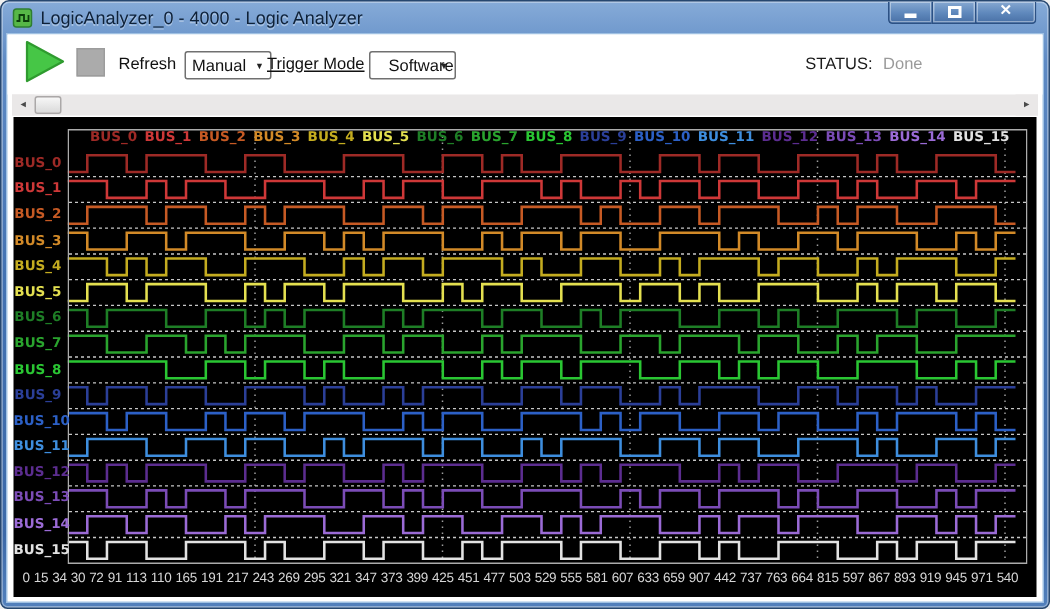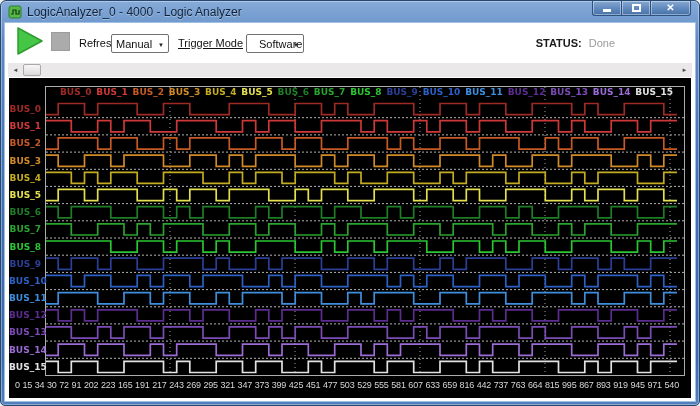--- a/index.html
+++ b/index.html
@@ -30,21 +30,21 @@
   .client{position:absolute;left:4px;top:22px;right:4px;bottom:4px;background:#fff;box-shadow:0 0 0 1px #9FC0E2;}
   
   .toolbar{position:absolute;left:0;top:0;right:0;height:40px;background:#fff;}
   .play-btn{position:absolute;left:10px;top:3px;width:30px;height:30px;cursor:pointer;}
   .stop-btn{position:absolute;left:46px;top:9px;width:19px;height:19px;background:#ABABAB;border:1px solid #9C9C9C;}
   .tb-label{position:absolute;top:14px;font-size:11px;color:#111;white-space:nowrap;}
   .combo{position:absolute;top:11px;height:19px;width:58px;background:#fff;border:1px solid #707070;border-radius:2px;
     font-size:11px;color:#111;display:flex;align-items:center;padding-left:4px;cursor:pointer;}
   .combo .arrow{position:absolute;right:4px;top:7px;font-size:6px;color:#222;line-height:1;}
   .status{position:absolute;right:80px;top:14px;font-size:11px;white-space:nowrap;}
-  .status .s-label{font-weight:bold;color:#1B1B1B;}
+  .status .s-label{font-weight:normal;color:#1B1B1B;}
   .status .s-value{color:#9A9A9A;margin-left:7px;}
   
   .hscroll{position:absolute;left:3px;top:40px;right:3px;height:14px;background:#EAE8E8;}
   .sb-btn{position:absolute;top:0;width:15px;height:14px;display:flex;align-items:center;justify-content:center;
     font-size:6px;color:#4A4A4A;background:#EAE8E8;cursor:pointer;}
   .sb-btn.left{left:0;}
   .sb-btn.right{right:0;}
   .sb-thumb{position:absolute;left:15px;top:1px;width:18px;height:12px;border:1px solid #ABA8A8;border-radius:2px;
     background:linear-gradient(180deg,#F7F7F7,#DADADA);cursor:grab;}
   
@@ -81,21 +81,21 @@
   </div>
 
   <div class="client">
 
     <div class="toolbar">
       <svg class="play-btn" viewBox="0 0 30 30">
         <polygon points="3,2 27,15 3,28" fill="#46C646" stroke="#2F9B2F" stroke-width="1.5" stroke-linejoin="round"></polygon>
       </svg>
       <div class="stop-btn"></div>
       <span class="tb-label" style="left:74px;">Refresh</span>
-      <div class="combo" style="left:106px;">
+      <div class="combo" style="left:118px;">
         <span>Manual</span>
         <span class="arrow">▼</span>
       </div>
       <span class="tb-label" style="left:173px;text-decoration:underline;">Trigger Mode</span>
       <div class="combo" style="left:241px;padding-left:12px;">
         <span>Software</span>
         <span class="arrow">▼</span>
       </div>
       <div class="status">
         <span class="s-label">STATUS:</span><span class="s-value">Done</span>
@@ -188,49 +188,49 @@
           <div class="left-label" style="color: rgb(155, 107, 214); top: 263.6px; height: 17.2px; line-height: 17.2px;">BUS_14</div>
           <div class="left-label" style="color: rgb(226, 226, 226); top: 280.8px; height: 17.2px; line-height: 17.2px;">BUS_15</div>
         </div>
       <div id="time-axis" class="time-axis">
           <span>0</span>
           <span>15</span>
           <span>34</span>
           <span>30</span>
           <span>72</span>
           <span>91</span>
-          <span>202</span>
-          <span>223</span>
+          <span>113</span>
+          <span>110</span>
           <span>165</span>
           <span>191</span>
           <span>217</span>
           <span>243</span>
           <span>269</span>
           <span>295</span>
           <span>321</span>
           <span>347</span>
           <span>373</span>
           <span>399</span>
           <span>425</span>
           <span>451</span>
           <span>477</span>
           <span>503</span>
           <span>529</span>
           <span>555</span>
           <span>581</span>
           <span>607</span>
           <span>633</span>
           <span>659</span>
-          <span>816</span>
+          <span>907</span>
           <span>442</span>
           <span>737</span>
           <span>763</span>
           <span>664</span>
           <span>815</span>
-          <span>995</span>
+          <span>597</span>
           <span>867</span>
           <span>893</span>
           <span>919</span>
           <span>945</span>
           <span>971</span>
           <span>540</span>
         </div>
     </div>
 
   </div>

